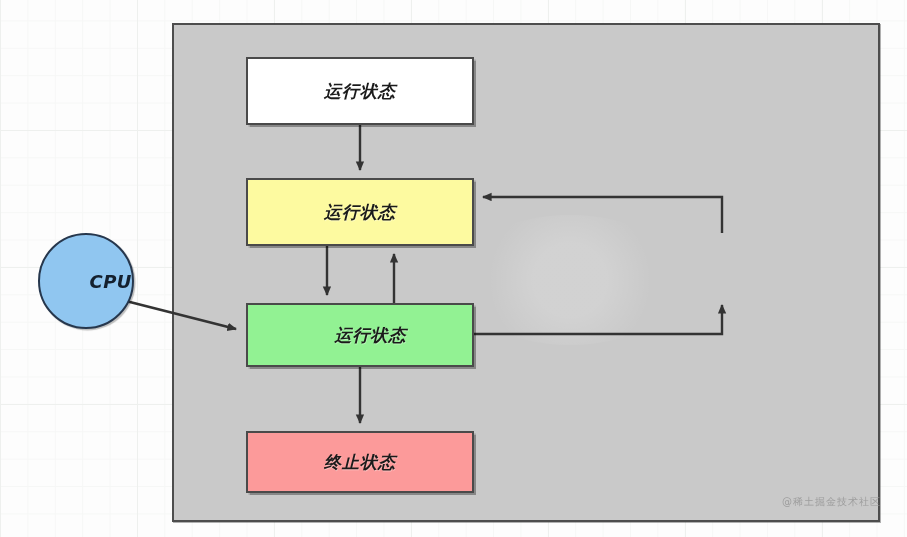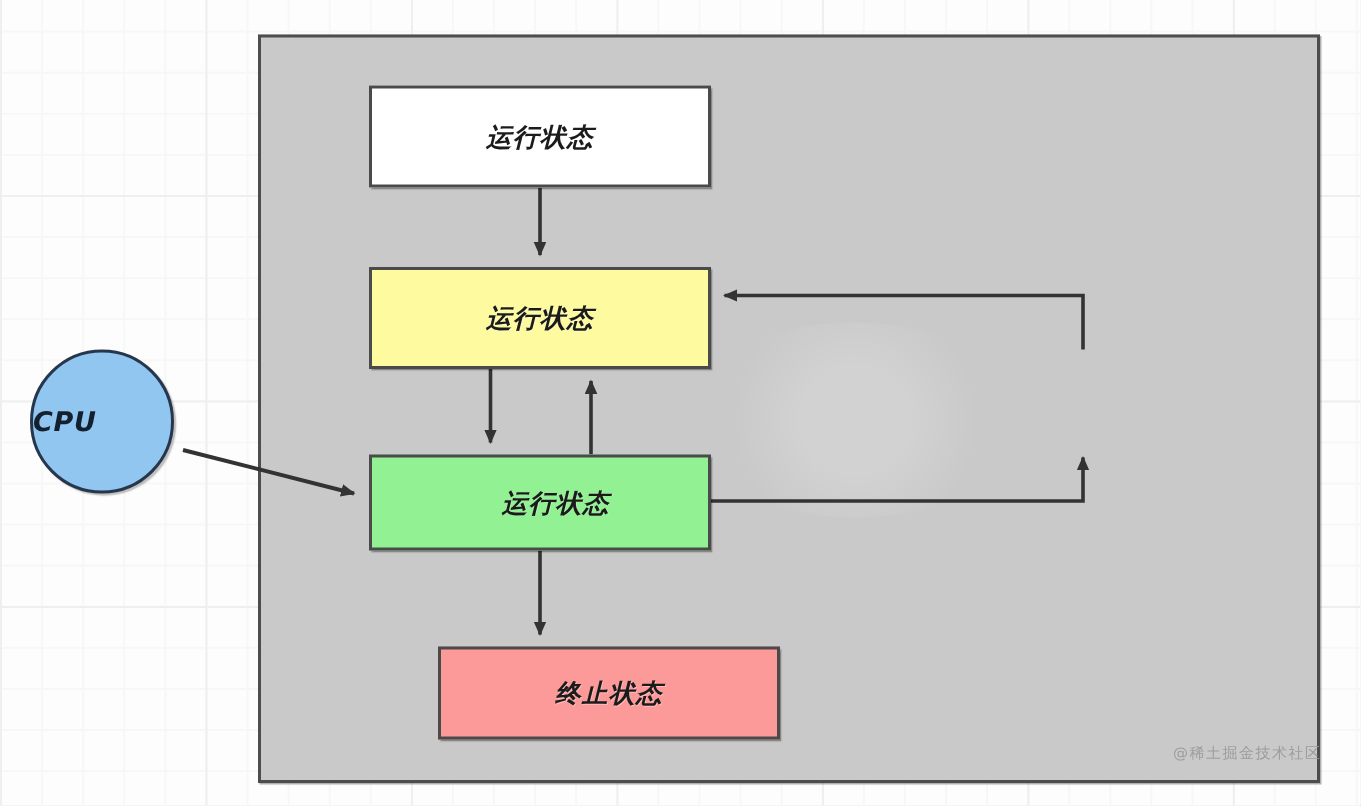--- a/index.html
+++ b/index.html
@@ -61,31 +61,31 @@
 
   #node-initial  { left: 246px; top: 57px;  width: 228px; height: 68px;  background: #ffffff; }
   #node-runnable { left: 246px; top: 178px; width: 228px; height: 68px;  background: #fdfaa0; }
   #node-running  { left: 246px; top: 303px; width: 228px; height: 64px;  background: #92f293; }
   #node-terminated{left: 246px; top: 431px; width: 228px; height: 62px;  background: #fc9a9a; }
   #node-blocked  { left: 610px; top: 233px; width: 224px; height: 63px;  background: #a8a8a8; }
 
   
   #node-cpu {
     position: absolute;
-    left: 20px;
+    left: 38px;
     top: 233px;
     width: 96px;
     height: 96px;
     border-radius: 50%;
     background: #90c6f0;
     border: 2px solid #26374d;
     box-sizing: border-box;
     display: flex;
     align-items: center;
-    justify-content: flex-start;
+    justify-content: flex-end;
     box-shadow: 1.5px 1.5px 1px rgba(0,0,0,0.25);
   }
   #node-cpu .label {
     font-family: "DejaVu Sans", "Liberation Sans", sans-serif;
     font-size: 18px;
     font-weight: bold;
     font-style: italic;
     color: #14202e;
     letter-spacing: 0.5px;
   }
@@ -164,21 +164,21 @@
   </div>
 
   <div class="node" id="node-runnable" style="background: rgb(253, 250, 160);">
     <span class="label">运行状态</span>
   </div>
 
   <div class="node" id="node-running" style="background: rgb(146, 242, 147); padding-left: 21px;">
     <span class="label">运行状态</span>
   </div>
 
-  <div class="node" id="node-terminated" style="background: rgb(252, 154, 154); margin-left: 46px;">
+  <div class="node" id="node-terminated" style="background: rgb(252, 154, 154);">
     <span class="label">终止状态</span>
   </div>
 
 
   <div id="node-cpu" style="background: rgb(144, 198, 240);">
     <span class="label">CPU</span>
   </div>
 
   <div id="watermark-corner">@稀土掘金技术社区</div>
 

